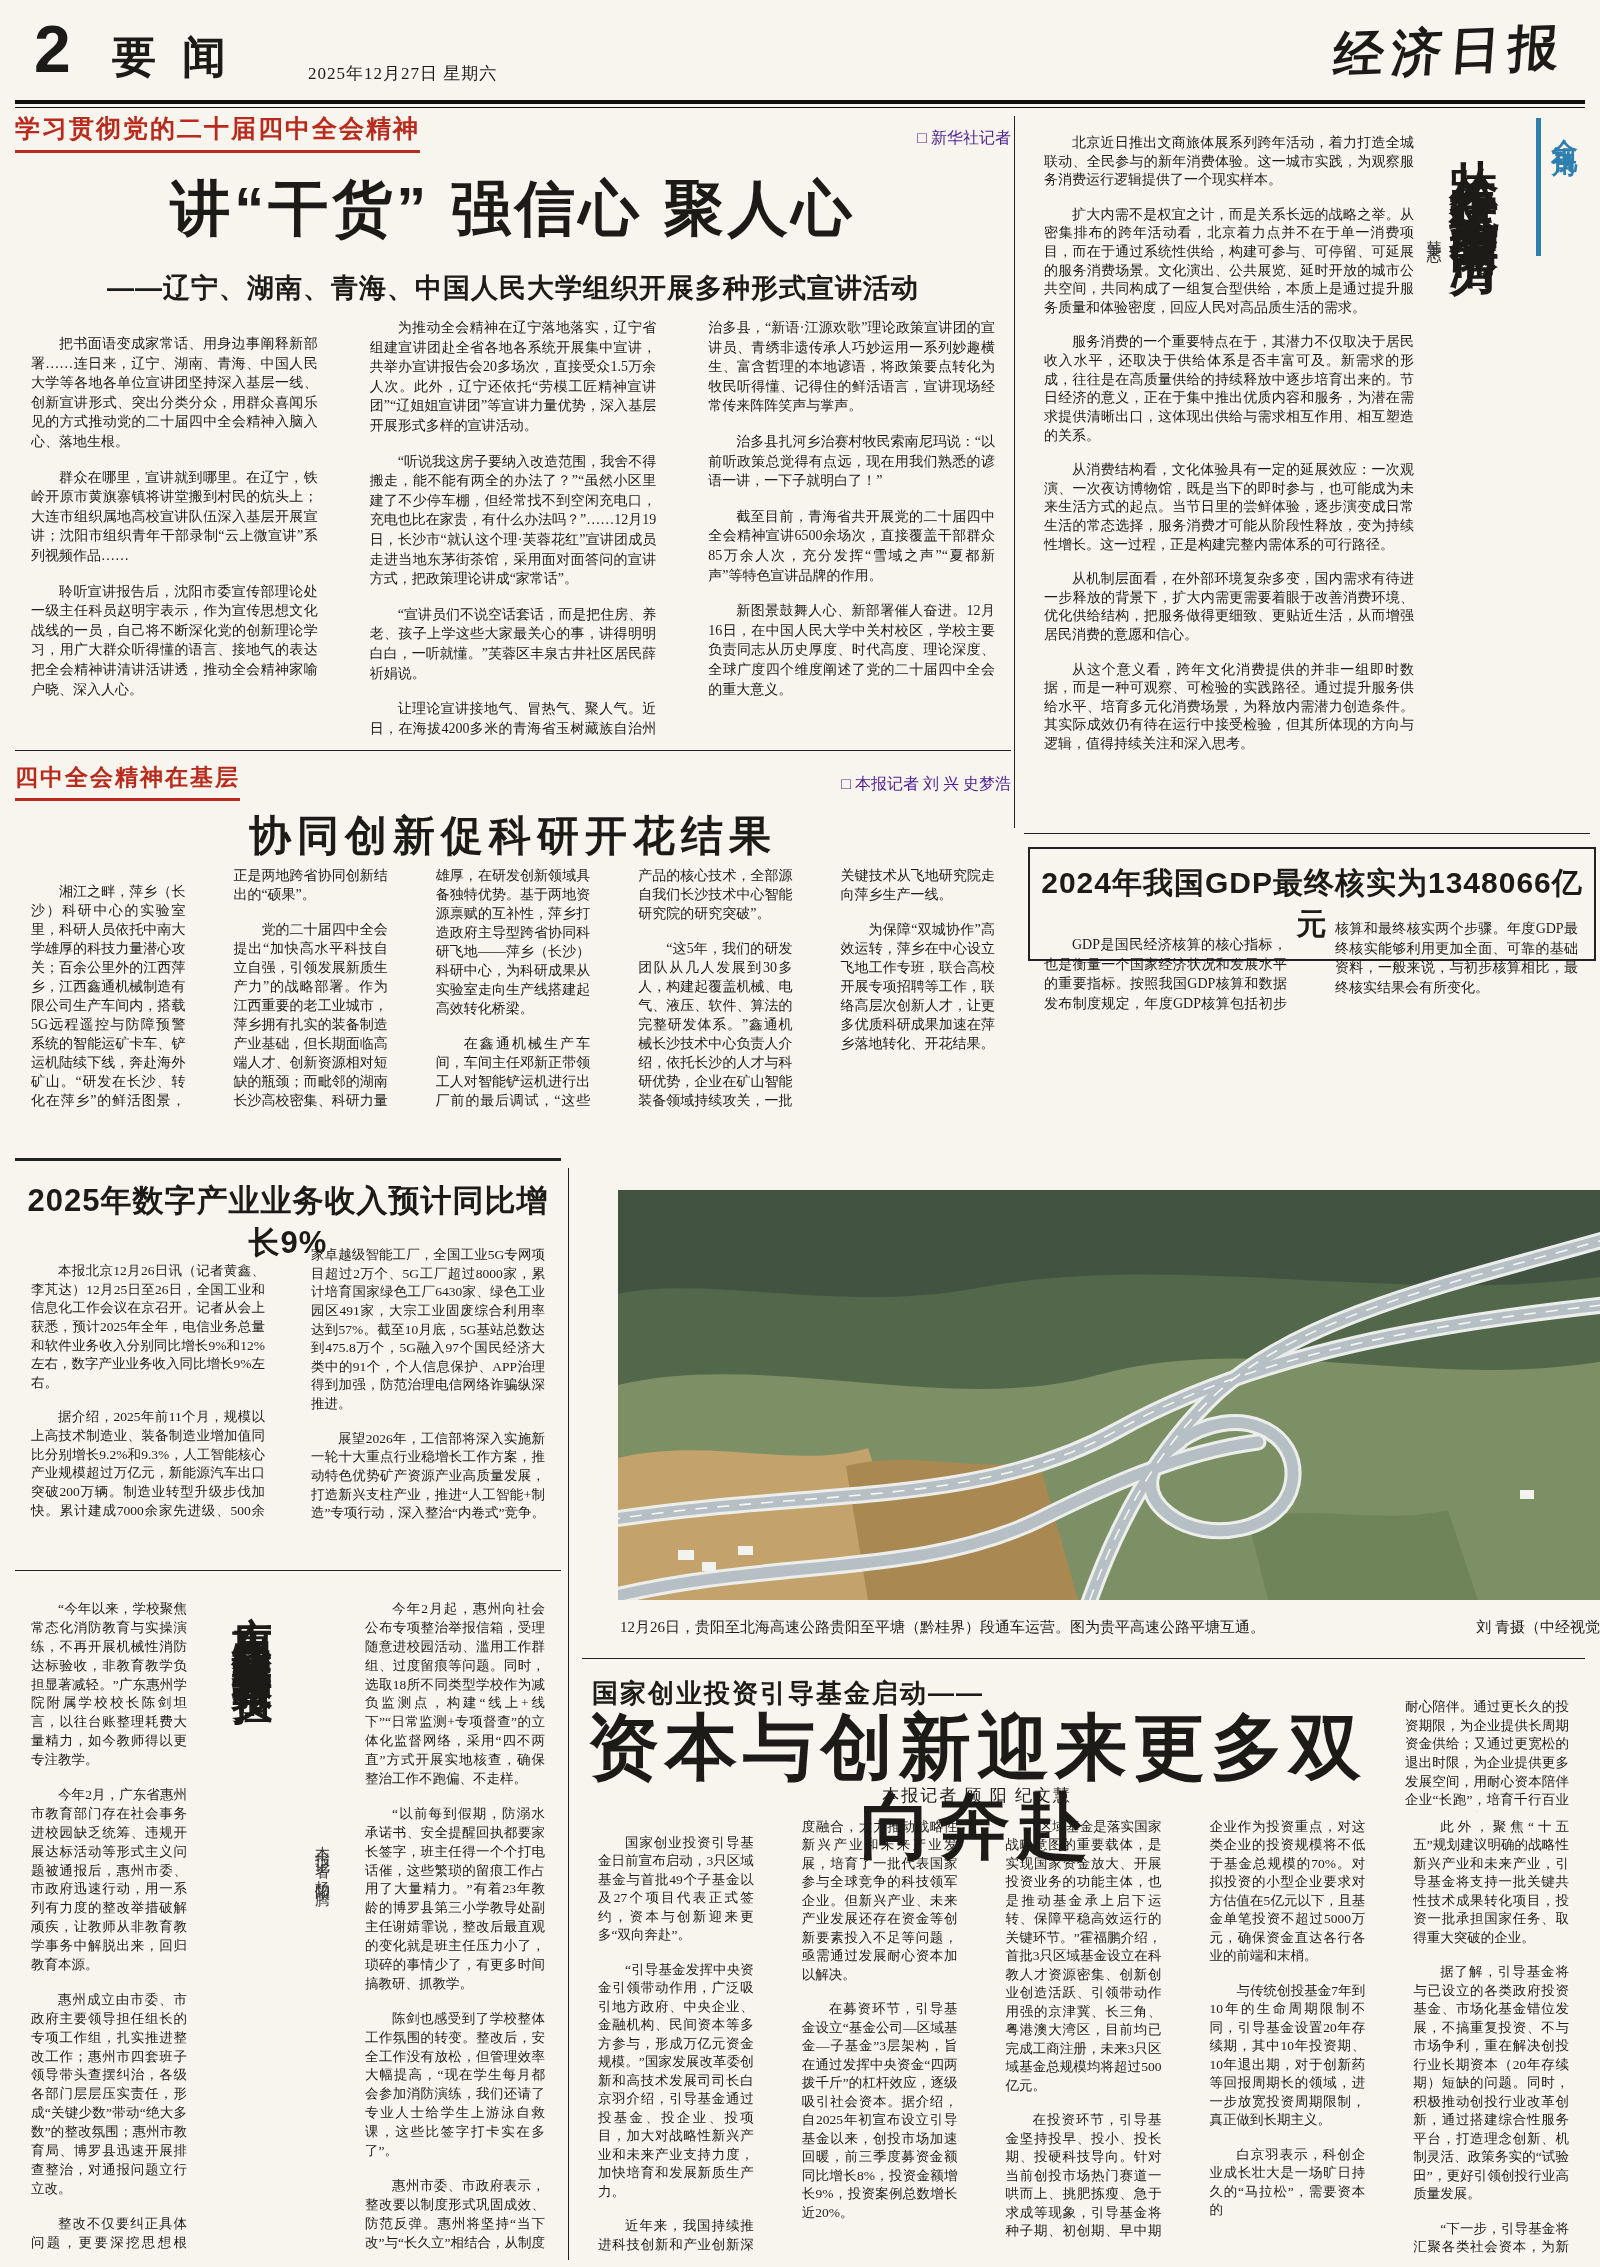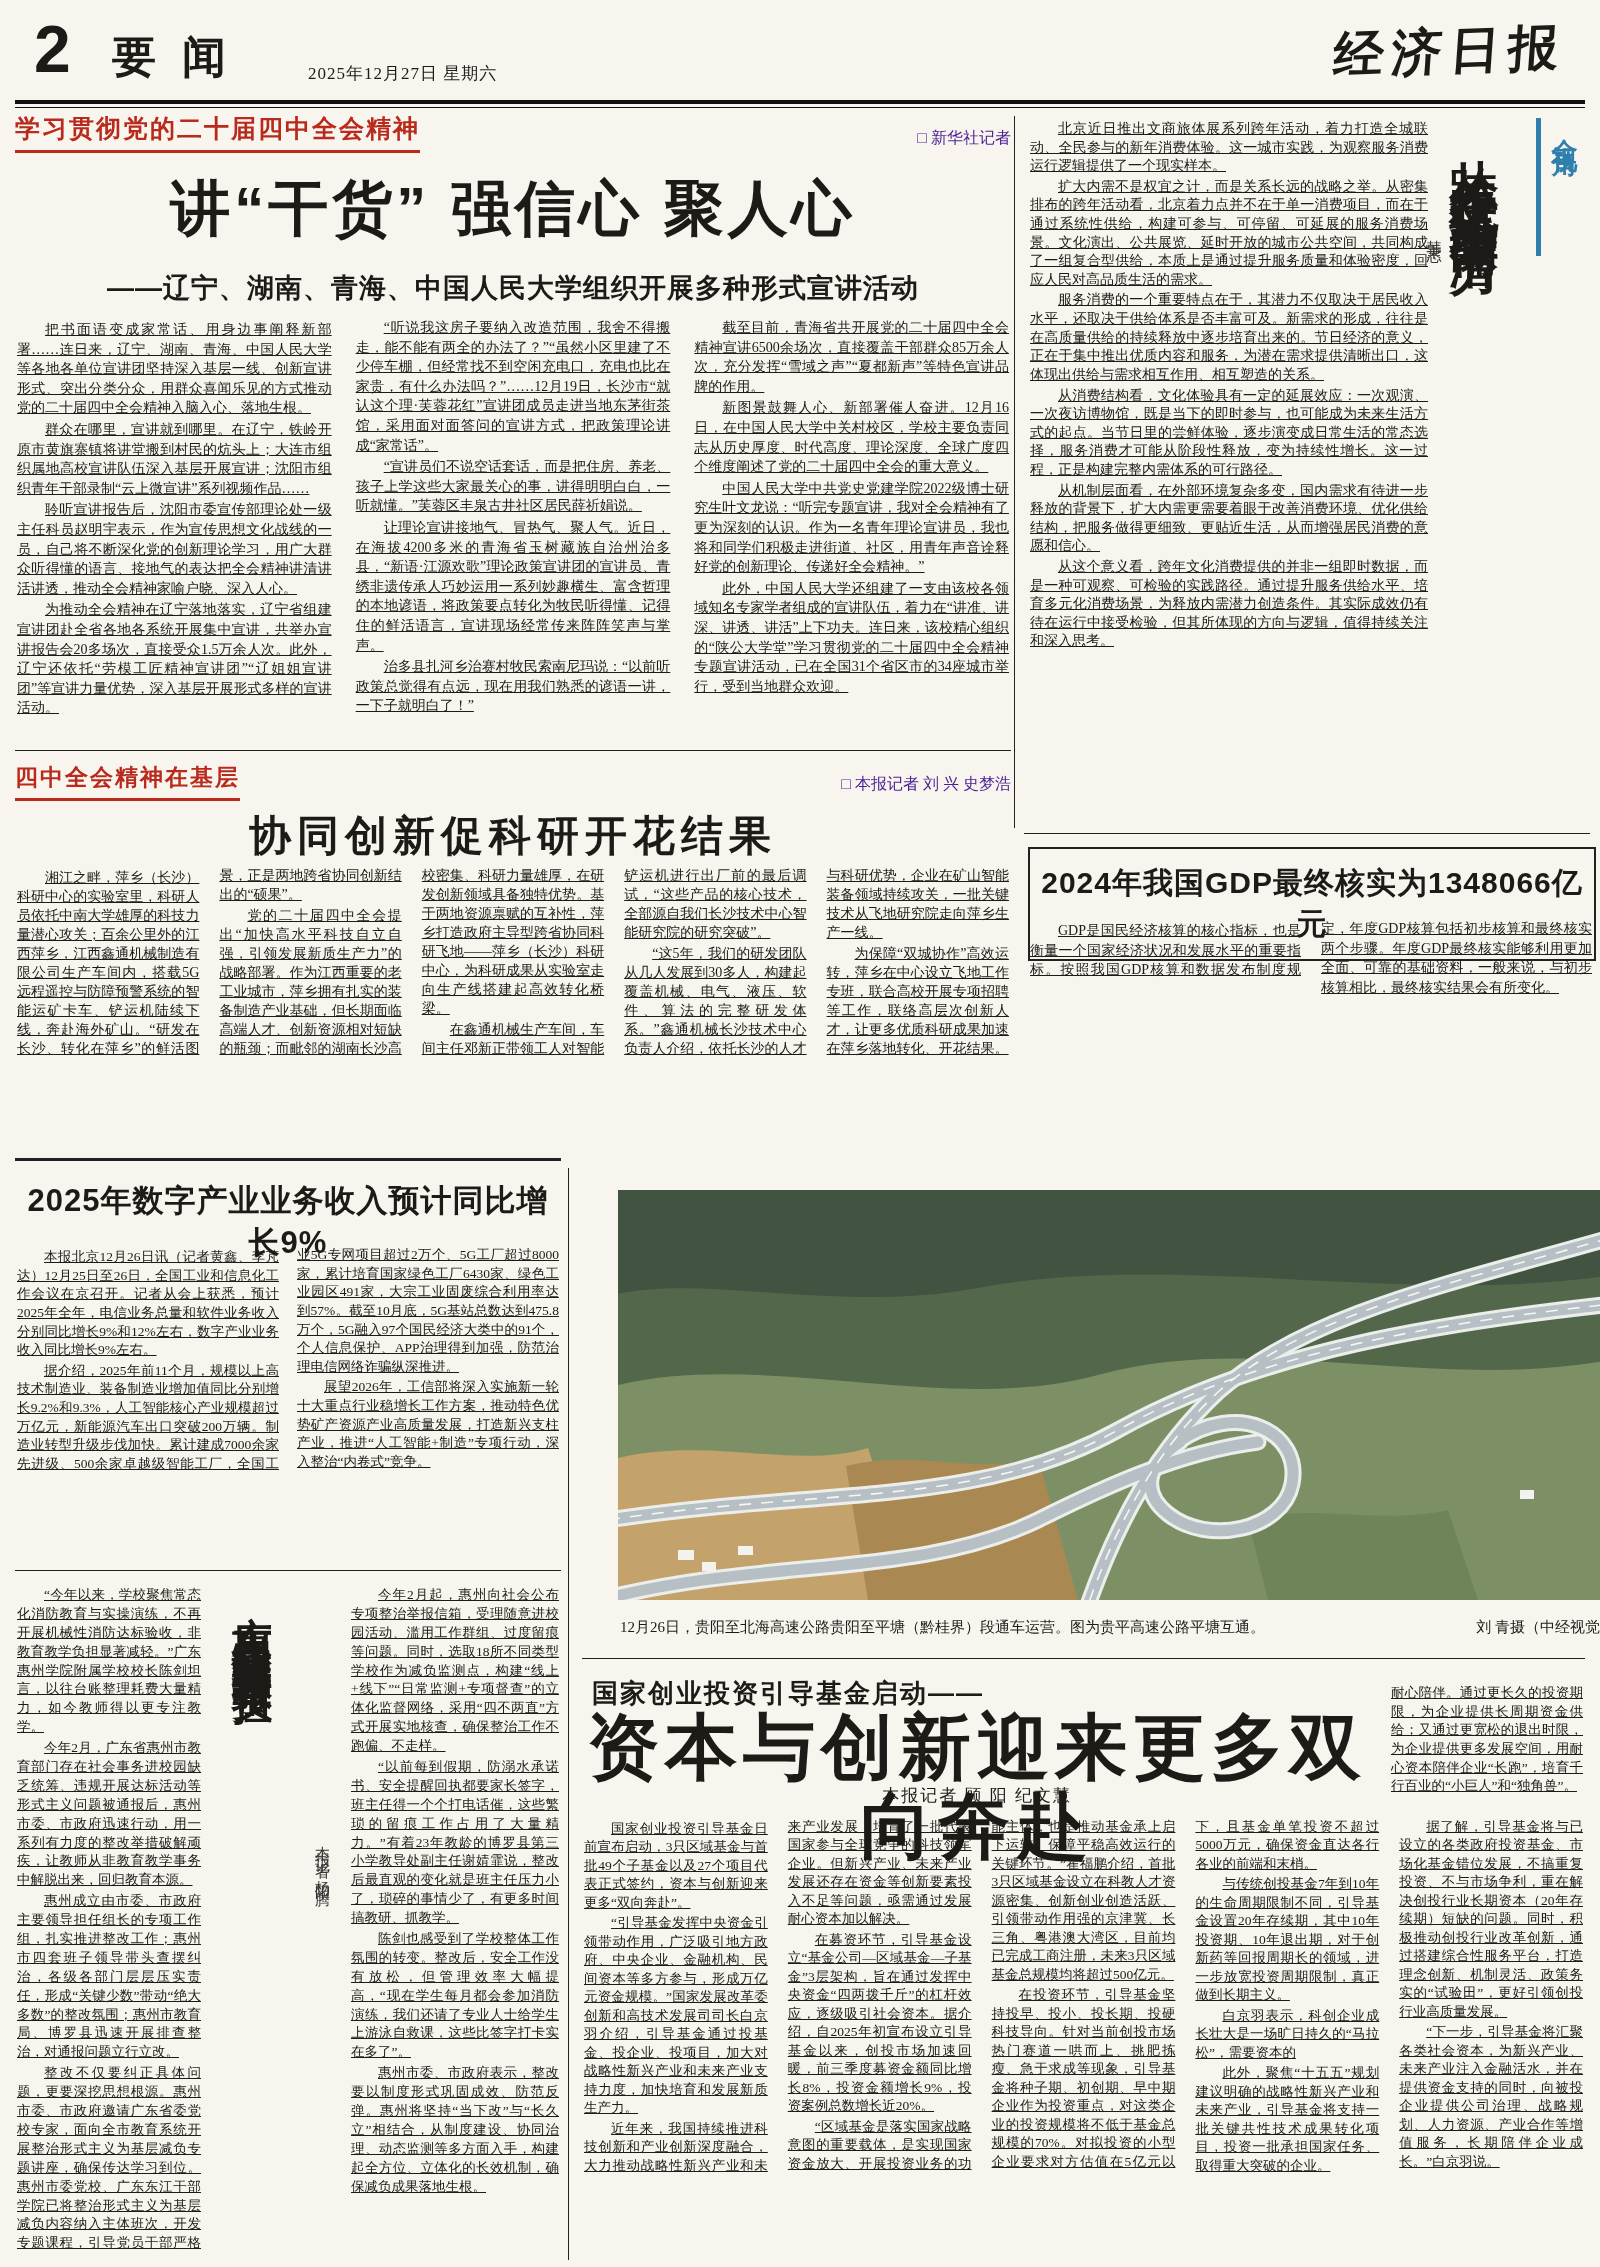--- a/index.html
+++ b/index.html
@@ -7,21 +7,21 @@
   }
   html,body{margin:0;padding:0;background:#9a9a9a;}
   .page{position:relative;width:1600px;height:2267px;margin:0 auto;background:var(--paper);
         font-family:"Liberation Serif","DejaVu Serif",serif;color:var(--ink);overflow:hidden;}
   .abs{position:absolute;}
   .sans{font-family:"Liberation Sans","DejaVu Sans",sans-serif;}
   .hrule{position:absolute;background:var(--rule);height:1px;}
   .hrule.thick{height:3px;}
   .vline{position:absolute;background:var(--rule);width:1px;}
   .body-text{font-size:14px;line-height:1.4;text-align:justify;overflow:hidden;}
-  .body-text p{margin:2px;text-indent:2em;text-decoration:underline;}
+  .body-text p{margin:16px;text-indent:2em;}
   .cols-2{column-count:2;column-gap:16px;}
   .cols-3{column-count:3;column-gap:20px;}
   .cols-5{column-count:5;column-gap:16px;}
   .kicker{display:inline-block;color:var(--accent_red);font-weight:bold;font-size:25px;
           letter-spacing:2px;border-bottom:3px solid var(--accent_red);padding-bottom:5px;}
   .byline{font-size:16px;color:#4c1d95;}
   .vtext{writing-mode:vertical-rl;}
   
   .pagenum{font-size:66px;font-weight:bold;line-height:1;}
   .section-name{font-size:44px;font-weight:bold;letter-spacing:26px;}

